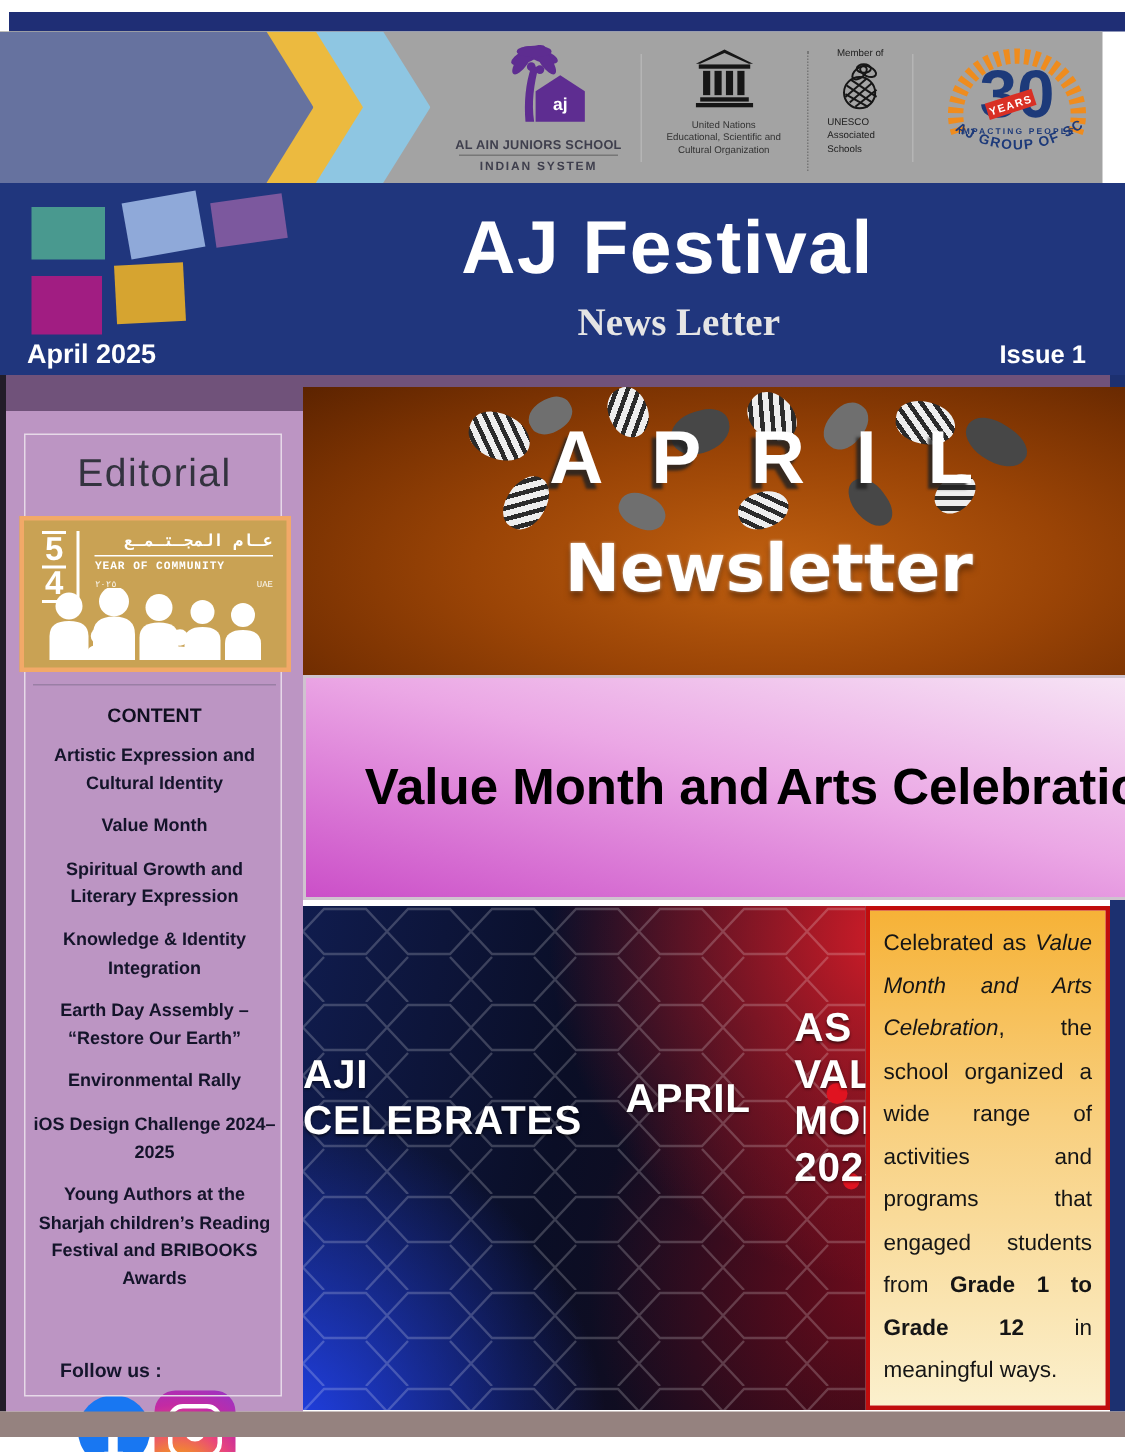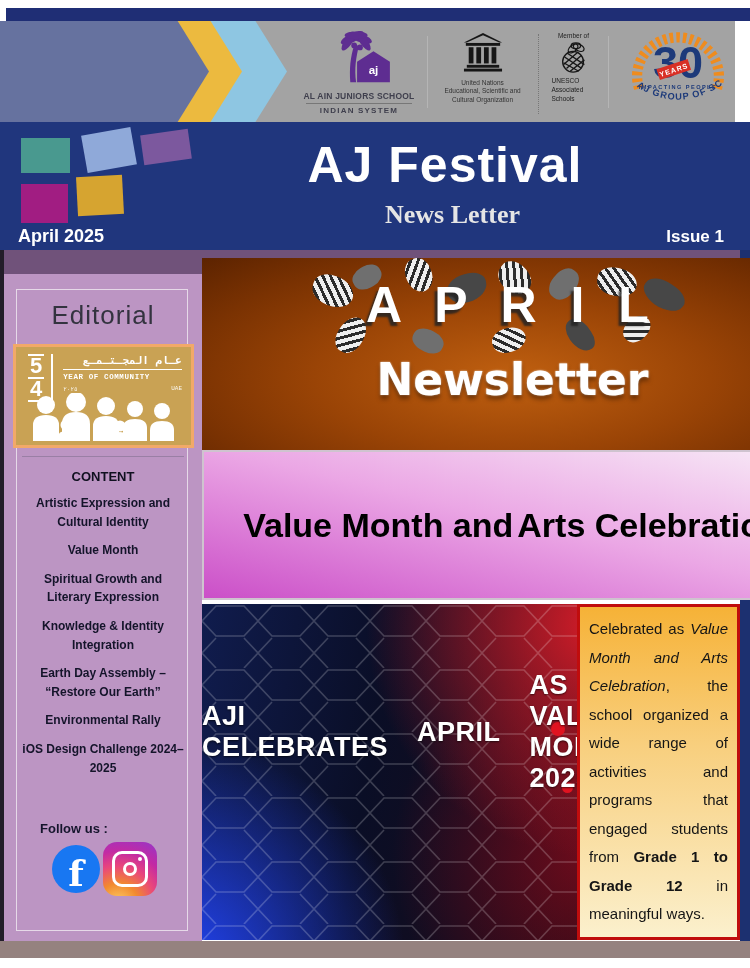--- a/index.html
+++ b/index.html
@@ -266,20 +266,21 @@
     <div class="sidebar-divider"></div>
     <div class="content-head">CONTENT</div>
 
     <div class="content-item">Artistic Expression and Cultural Identity</div>
     <div class="content-item">Value Month</div>
     <div class="content-item">Spiritual Growth and Literary Expression</div>
     <div class="content-item">Knowledge &amp; Identity Integration</div>
     <div class="content-item">Earth Day Assembly – “Restore Our Earth”</div>
     <div class="content-item">Environmental  Rally</div>
     <div class="content-item">iOS Design Challenge 2024–2025</div>
+    <div class="content-item">Young Authors at the Sharjah children’s Reading Festival  and BRIBOOKS Awards</div>
 
     <div class="follow">Follow us :</div>
     <div class="social-row">
       <div class="fb">
           <span>f</span>
         </div>
       <div class="ig">
         <div class="ig-cam">
           <div class="ig-lens"></div>
             <div class="ig-dot"></div>

